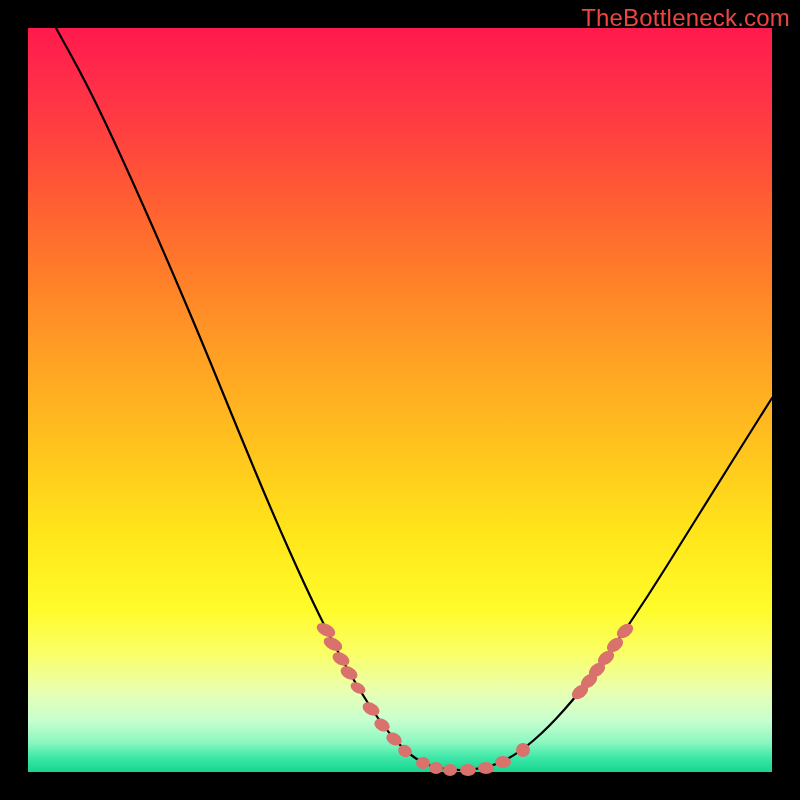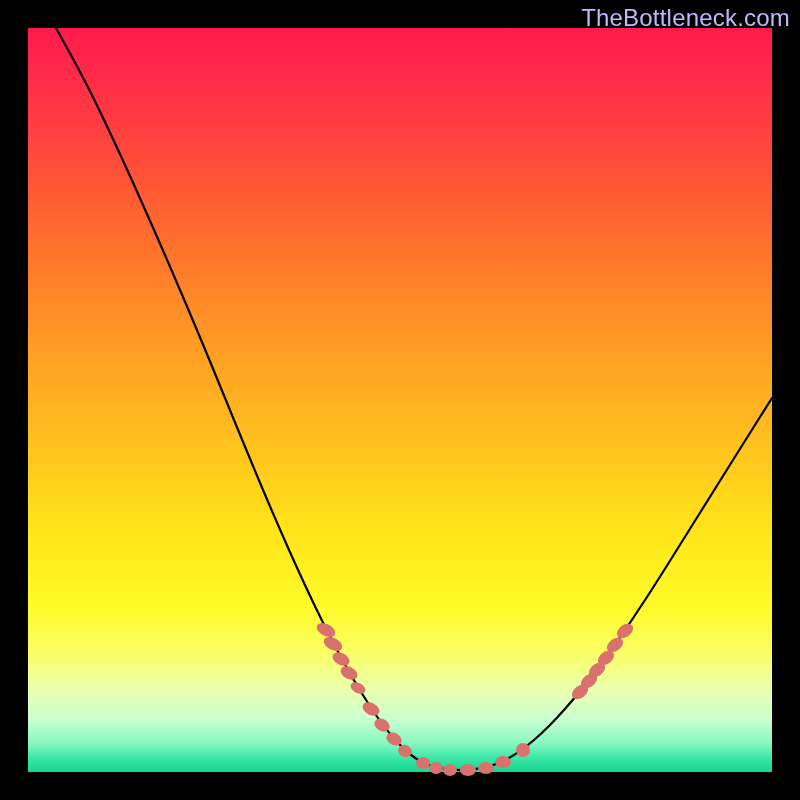--- a/index.html
+++ b/index.html
@@ -41,21 +41,21 @@
       #c8ffd0 93%,
       #8cf7c0 96%,
       #3fe8a8 98%,
       #16d48e 100%
     );
   }
   .watermark {
     position: absolute;
     top: 4px;
     right: 10px;
-    color: #c4b5fd;
+    color: #ef4444;
     font-size: 24px;
     font-weight: 400;
     letter-spacing: 0.2px;
     user-select: none;
     text-align: center;
   }
   svg.curve {
     position: absolute;
     top: 0;
     left: 0;

